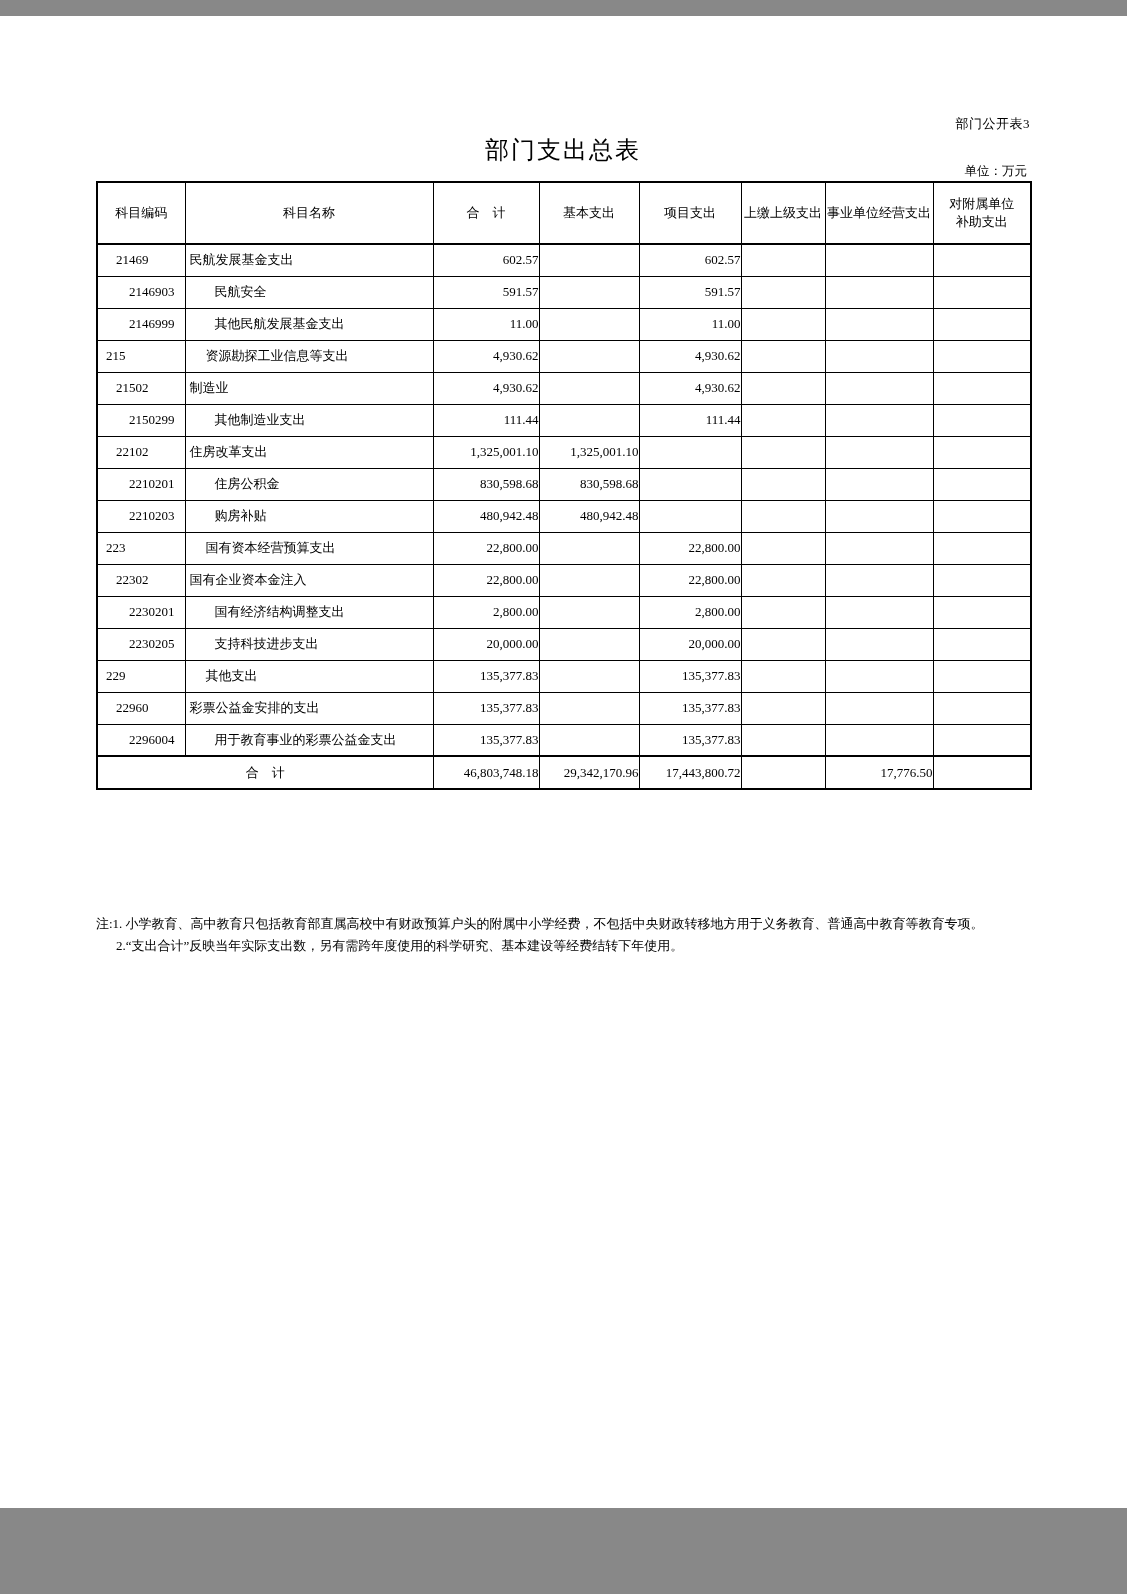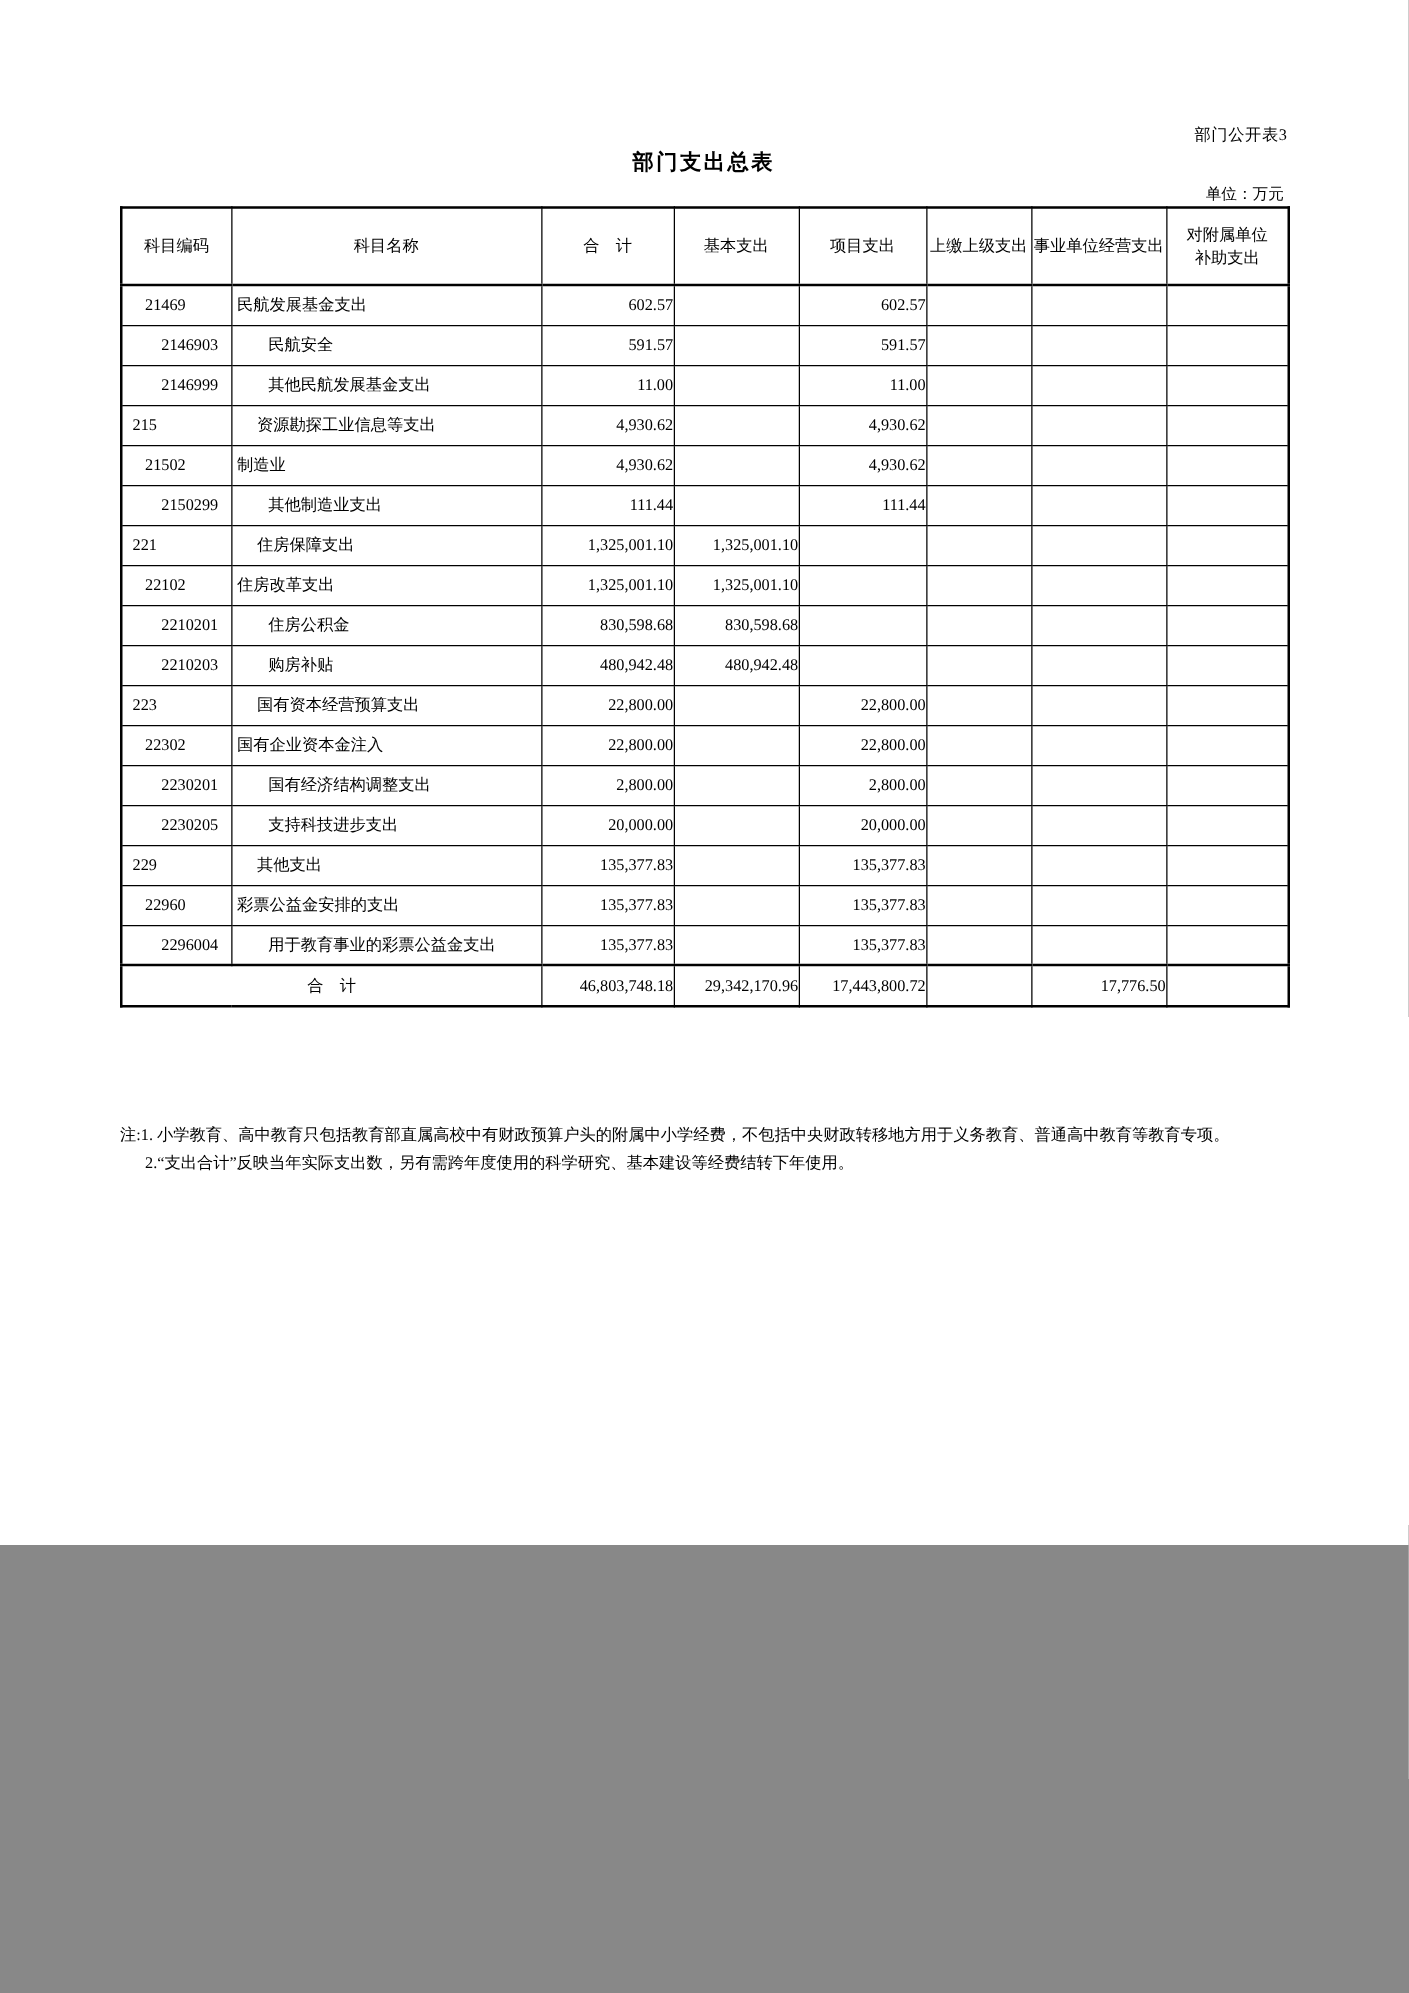--- a/index.html
+++ b/index.html
@@ -1,27 +1,27 @@
 <!DOCTYPE html>
 <html lang="zh"><head>
 <meta charset="utf-8">
 <style>
   html,body{margin:0;padding:0;background:#888;}
   .page{
-    width:1127px;height:1236px;background:#ffffff;position:relative;
-    margin:0 auto;color:#000;
+    width:1127px;height:1492px;background:#ffffff;position:relative;
+    margin:16px auto;color:#000;
     font-family:"Liberation Serif","DejaVu Serif",serif;
     box-sizing:border-box;
   }
   .doc-label{
     position:absolute;top:99px;right:97px;font-size:13px;letter-spacing:0.5px;
   }
   .title{
     position:absolute;top:118px;left:96px;width:934px;margin:0;
-    text-align:center;font-size:17px;font-weight:bold;letter-spacing:2px;
+    text-align:center;font-size:24px;font-weight:normal;letter-spacing:2px;
     font-family:"Liberation Sans","DejaVu Sans",sans-serif;
   }
   .unit-label{
     position:absolute;top:147px;right:100px;font-size:12.5px;
   }
   table.main{
     position:absolute;top:165px;left:96px;width:934px;
     border-collapse:collapse;table-layout:fixed;
     border:2px solid #000;
   }
@@ -151,30 +151,20 @@
           <td class="code i2">2150299</td>
           <td class="name i2">其他制造业支出</td>
           <td class="num">111.44</td>
           <td class="num"></td>
           <td class="num">111.44</td>
           <td class="num"></td>
           <td class="num"></td>
           <td class="num"></td>
         </tr>
         <tr>
-          <td class="code i0">221</td>
-          <td class="name i0">住房保障支出</td>
-          <td class="num">1,325,001.10</td>
-          <td class="num">1,325,001.10</td>
-          <td class="num"></td>
-          <td class="num"></td>
-          <td class="num"></td>
-          <td class="num"></td>
-        </tr>
-        <tr>
           <td class="code i1">22102</td>
           <td class="name i1">住房改革支出</td>
           <td class="num">1,325,001.10</td>
           <td class="num">1,325,001.10</td>
           <td class="num"></td>
           <td class="num"></td>
           <td class="num"></td>
           <td class="num"></td>
         </tr>
         <tr>

